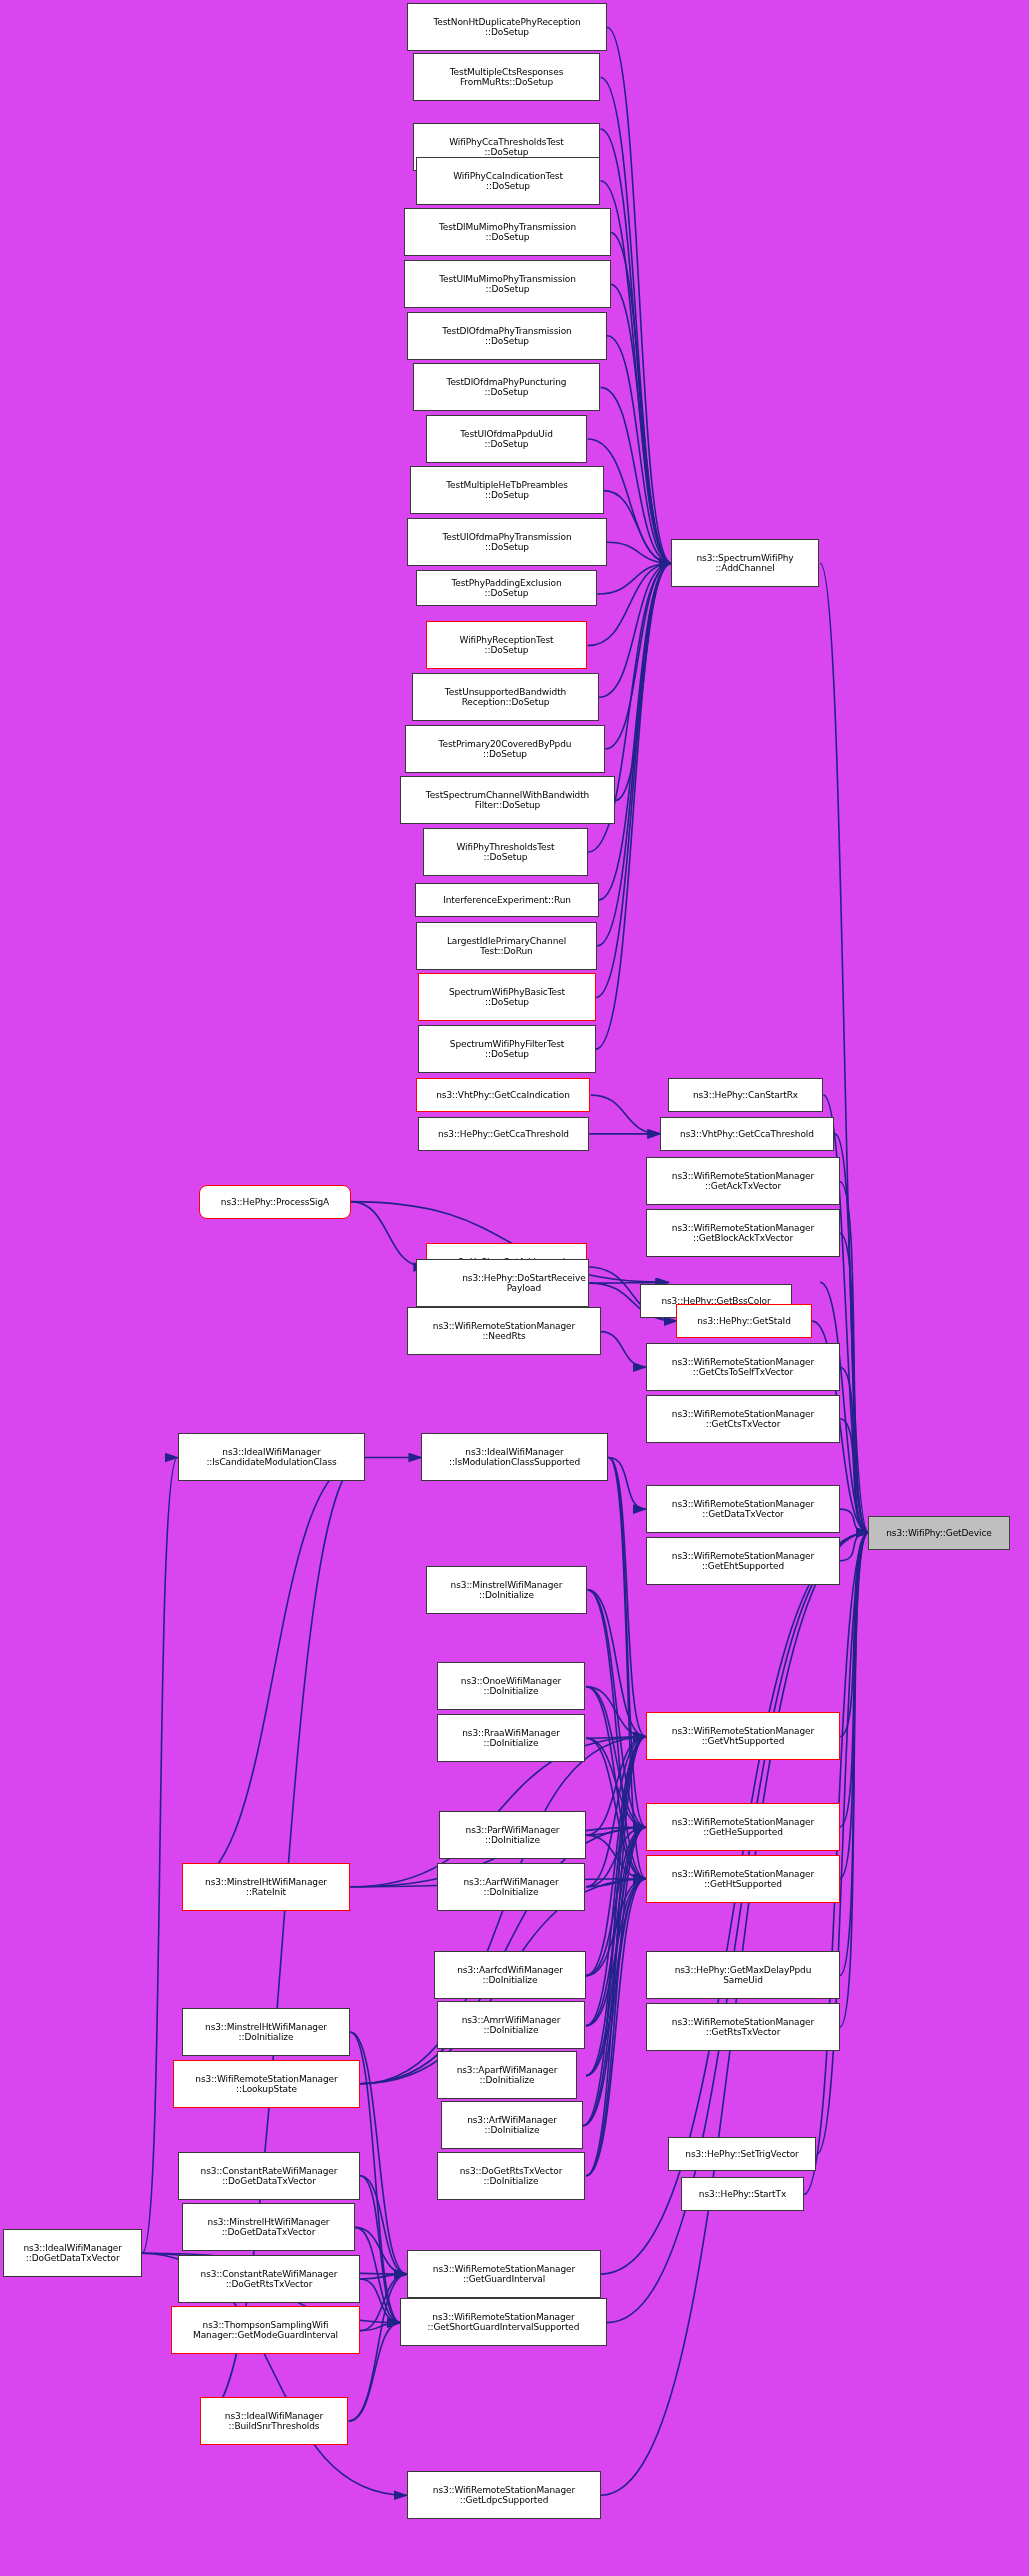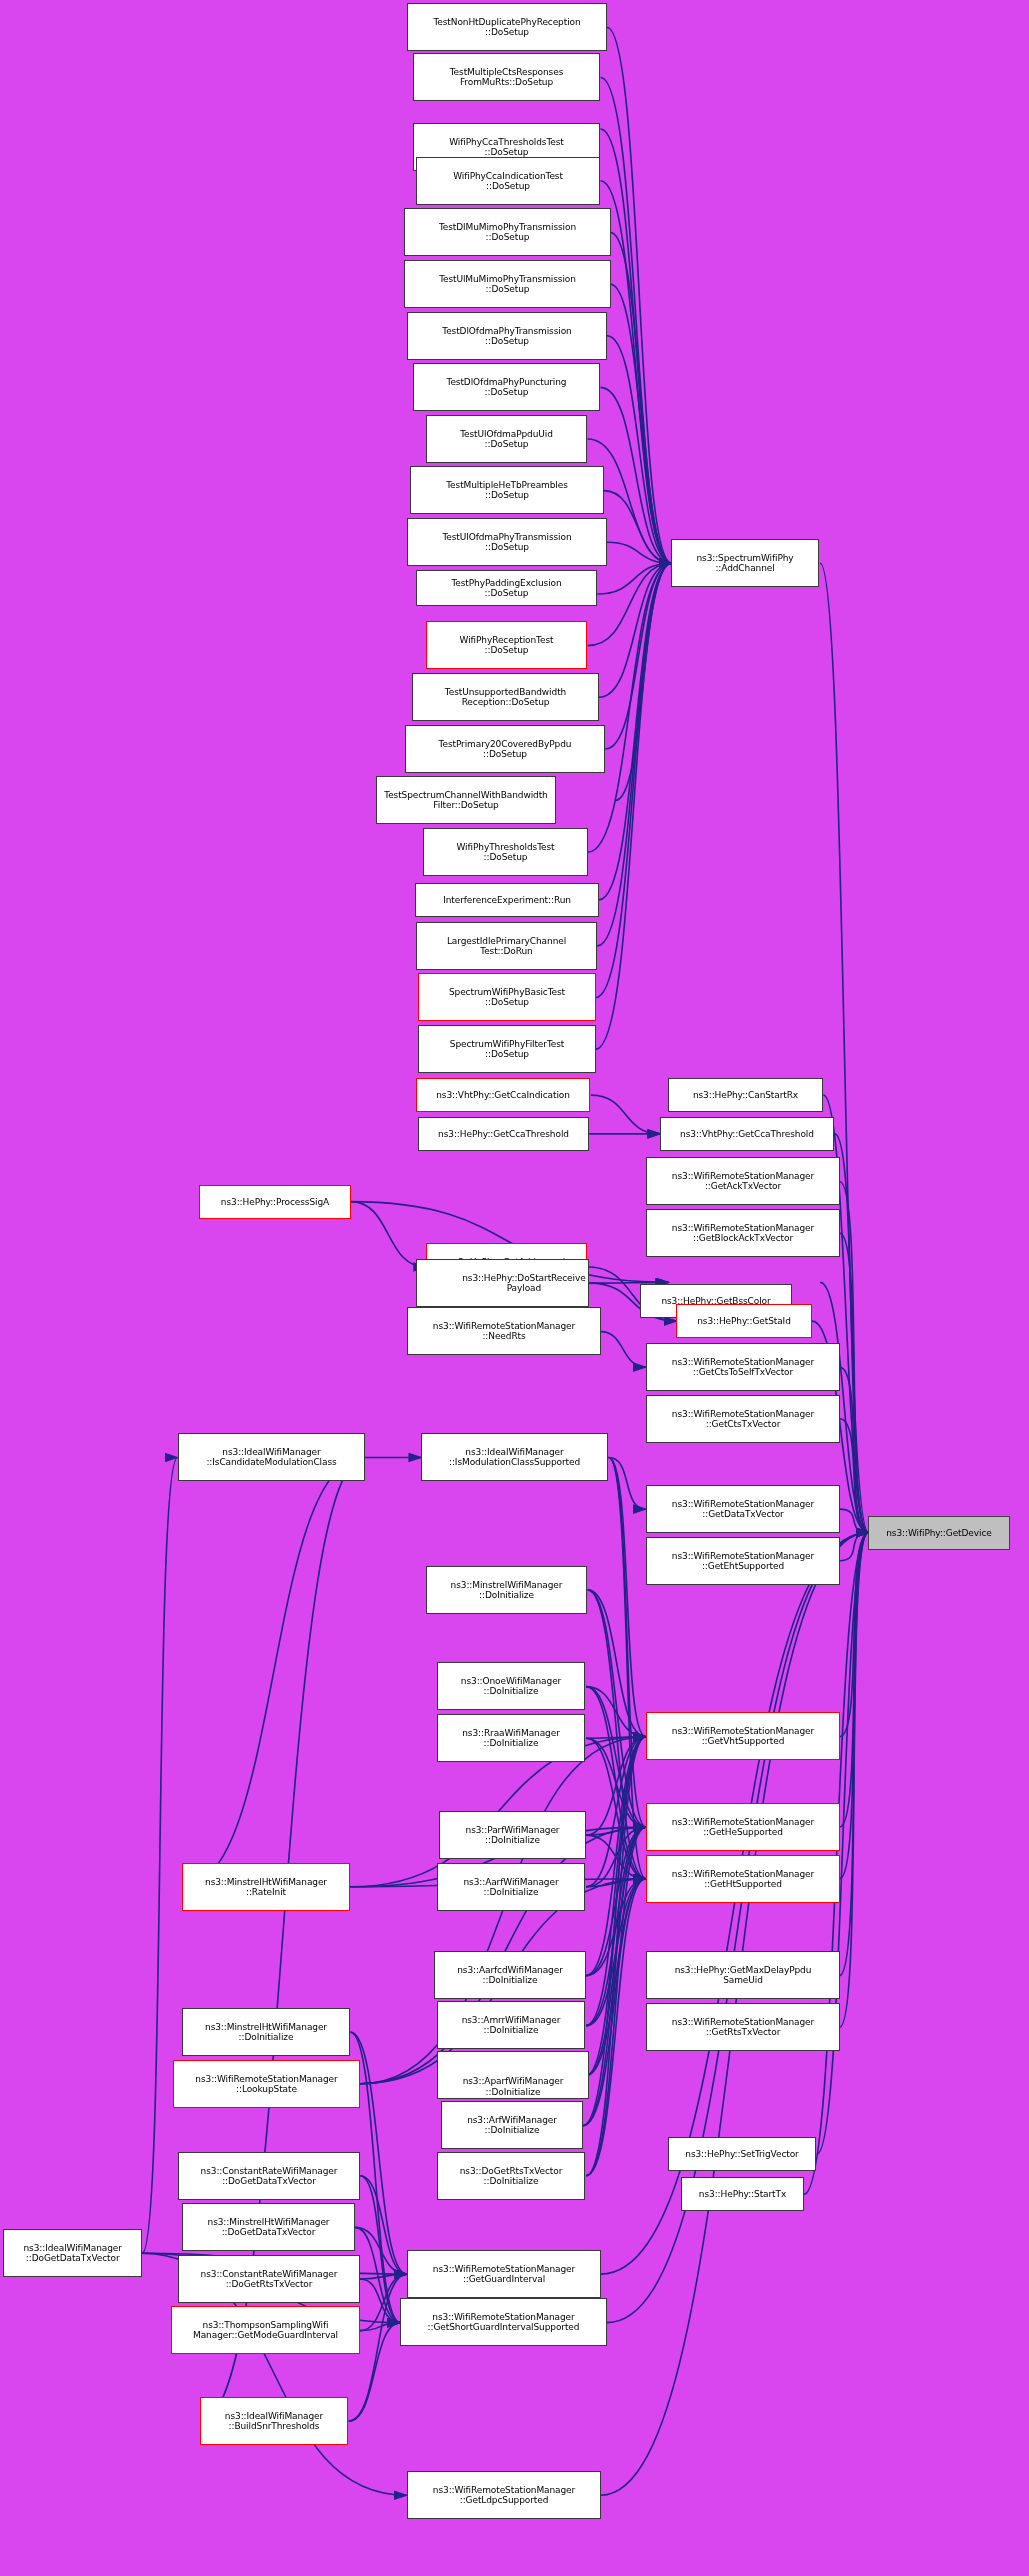--- a/index.html
+++ b/index.html
@@ -172,36 +172,36 @@
       <div class="node" style="left: 407px; top: 518px; width: 200px; height: 48px;"><span>TestUlOfdmaPhyTransmission
 ::DoSetup</span></div>
       <div class="node" style="left: 416px; top: 570px; width: 181px; height: 36px;"><span>TestPhyPaddingExclusion
 ::DoSetup</span></div>
       <div class="node red" style="left: 426px; top: 621px; width: 161px; height: 48px;"><span>WifiPhyReceptionTest
 ::DoSetup</span></div>
       <div class="node" style="left: 412px; top: 673px; width: 187px; height: 48px;"><span>TestUnsupportedBandwidth
 Reception::DoSetup</span></div>
       <div class="node" style="left: 405px; top: 725px; width: 200px; height: 48px;"><span>TestPrimary20CoveredByPpdu
 ::DoSetup</span></div>
-      <div class="node" style="left: 376px; top: 776px; width: 180px; height: 48px;"><span>TestSpectrumChannelWithBandwidth
+      <div class="node" style="left: 400px; top: 776px; width: 215px; height: 48px;"><span>TestSpectrumChannelWithBandwidth
 Filter::DoSetup</span></div>
       <div class="node" style="left: 423px; top: 828px; width: 165px; height: 48px;"><span>WifiPhyThresholdsTest
 ::DoSetup</span></div>
       <div class="node" style="left: 415px; top: 883px; width: 184px; height: 34px;"><span>InterferenceExperiment::Run</span></div>
       <div class="node" style="left: 416px; top: 922px; width: 181px; height: 48px;"><span>LargestIdlePrimaryChannel
 Test::DoRun</span></div>
       <div class="node red" style="left: 418px; top: 973px; width: 178px; height: 48px;"><span>SpectrumWifiPhyBasicTest
 ::DoSetup</span></div>
       <div class="node" style="left: 418px; top: 1025px; width: 178px; height: 48px;"><span>SpectrumWifiPhyFilterTest
 ::DoSetup</span></div>
       <div class="node" style="left: 671px; top: 539px; width: 148px; height: 48px;"><span>ns3::SpectrumWifiPhy
 ::AddChannel</span></div>
       <div class="node red" style="left: 416px; top: 1078px; width: 174px; height: 34px;"><span>ns3::VhtPhy::GetCcaIndication</span></div>
       <div class="node" style="left: 418px; top: 1117px; width: 171px; height: 34px;"><span>ns3::HePhy::GetCcaThreshold</span></div>
-      <div class="node red" style="left: 199px; top: 1185px; width: 152px; height: 34px;"><span>ns3::HePhy::ProcessSigA</span></div>
+      <div class="node red" style="left: 199px; top: 1185px; width: 152px; height: 34px; border-radius: 8px;"><span>ns3::HePhy::ProcessSigA</span></div>
       <div class="node red" style="left: 426px; top: 1243px; width: 161px; height: 48px;"><span>ns3::HePhy::GetAddressed
 PsduInPpdu</span></div>
       <div class="node" style="left: 416px; top: 1259px; width: 173px; height: 48px; justify-content: flex-end;"><span>ns3::HePhy::DoStartReceive
 Payload</span></div>
       <div class="node" style="left: 407px; top: 1307px; width: 194px; height: 48px;"><span>ns3::WifiRemoteStationManager
 ::NeedRts</span></div>
       <div class="node" style="left: 668px; top: 1078px; width: 155px; height: 34px;"><span>ns3::HePhy::CanStartRx</span></div>
       <div class="node" style="left: 660px; top: 1117px; width: 174px; height: 34px;"><span>ns3::VhtPhy::GetCcaThreshold</span></div>
       <div class="node" style="left: 646px; top: 1157px; width: 194px; height: 48px;"><span>ns3::WifiRemoteStationManager
 ::GetAckTxVector</span></div>
@@ -228,21 +228,21 @@
       <div class="node" style="left: 437px; top: 1714px; width: 148px; height: 48px;"><span>ns3::RraaWifiManager
 ::DoInitialize</span></div>
       <div class="node" style="left: 439px; top: 1811px; width: 147px; height: 48px;"><span>ns3::ParfWifiManager
 ::DoInitialize</span></div>
       <div class="node" style="left: 437px; top: 1863px; width: 148px; height: 48px;"><span>ns3::AarfWifiManager
 ::DoInitialize</span></div>
       <div class="node" style="left: 434px; top: 1951px; width: 152px; height: 48px;"><span>ns3::AarfcdWifiManager
 ::DoInitialize</span></div>
       <div class="node" style="left: 437px; top: 2001px; width: 148px; height: 48px;"><span>ns3::AmrrWifiManager
 ::DoInitialize</span></div>
-      <div class="node" style="left: 437px; top: 2051px; width: 152px; height: 48px; align-items: flex-end;"><span>ns3::AparfWifiManager
+      <div class="node" style="left: 437px; top: 2051px; width: 140px; height: 48px;"><span>ns3::AparfWifiManager
 ::DoInitialize</span></div>
       <div class="node" style="left: 441px; top: 2101px; width: 142px; height: 48px;"><span>ns3::ArfWifiManager
 ::DoInitialize</span></div>
       <div class="node" style="left: 437px; top: 2152px; width: 148px; height: 48px;"><span>ns3::DoGetRtsTxVector
 ::DoInitialize</span></div>
       <div class="node red" style="left: 182px; top: 1863px; width: 168px; height: 48px;"><span>ns3::MinstrelHtWifiManager
 ::RateInit</span></div>
       <div class="node" style="left: 182px; top: 2008px; width: 168px; height: 48px;"><span>ns3::MinstrelHtWifiManager
 ::DoInitialize</span></div>
       <div class="node red" style="left: 173px; top: 2060px; width: 187px; height: 48px;"><span>ns3::WifiRemoteStationManager

